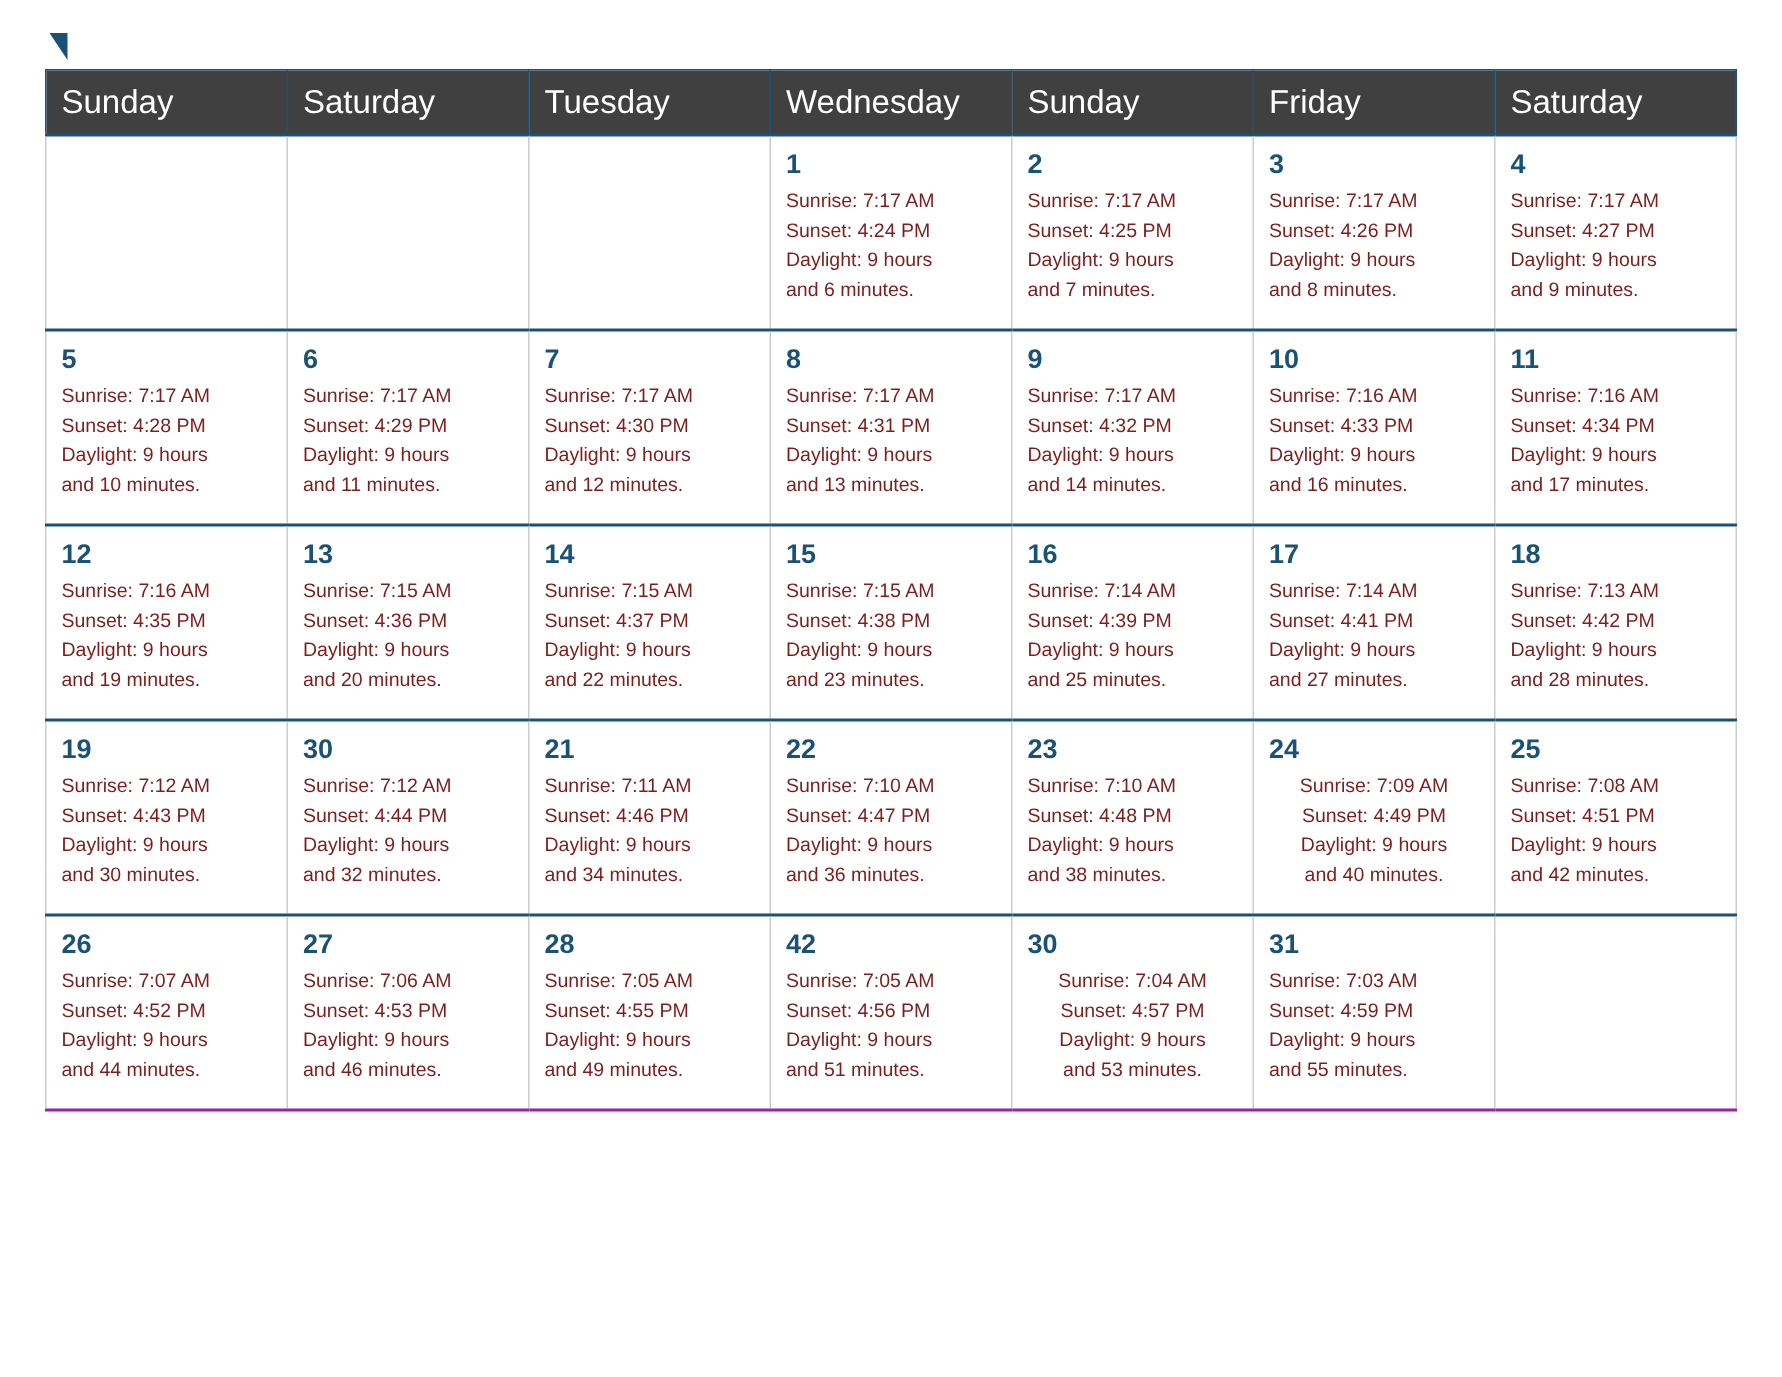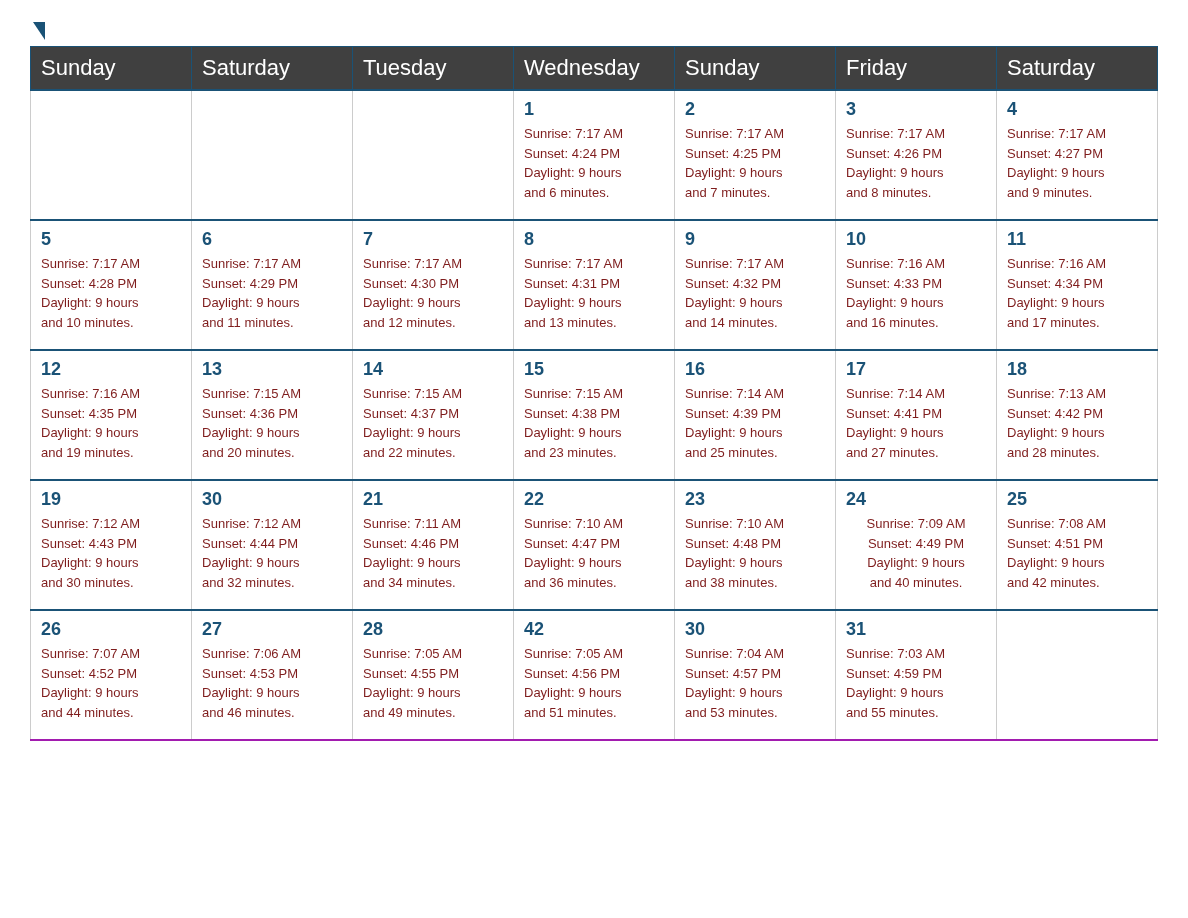--- a/index.html
+++ b/index.html
@@ -341,21 +341,21 @@
         </td>
         <td>
           <div class="day-number">42</div>
           <div class="day-info" style="white-space: pre-line;">Sunrise: 7:05 AM
 Sunset: 4:56 PM
 Daylight: 9 hours
 and 51 minutes.</div>
         </td>
         <td>
           <div class="day-number">30</div>
-          <div class="day-info" style="white-space: pre-line;">Sunrise: 7:04 AM
+          <div class="day-info" style="white-space: pre-line; text-align: center;">Sunrise: 7:04 AM
 Sunset: 4:57 PM
 Daylight: 9 hours
 and 53 minutes.</div>
         </td>
         <td>
           <div class="day-number">31</div>
           <div class="day-info" style="white-space: pre-line;">Sunrise: 7:03 AM
 Sunset: 4:59 PM
 Daylight: 9 hours
 and 55 minutes.</div>

